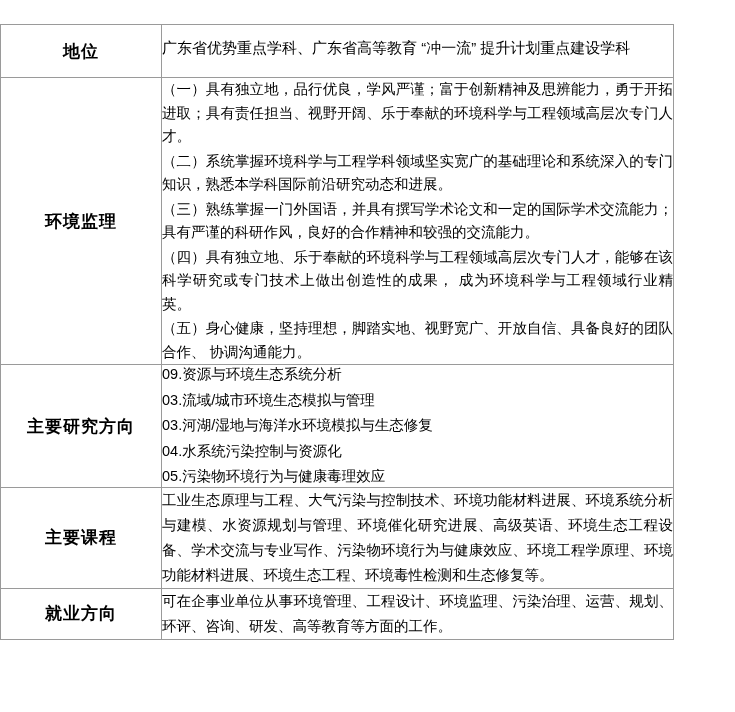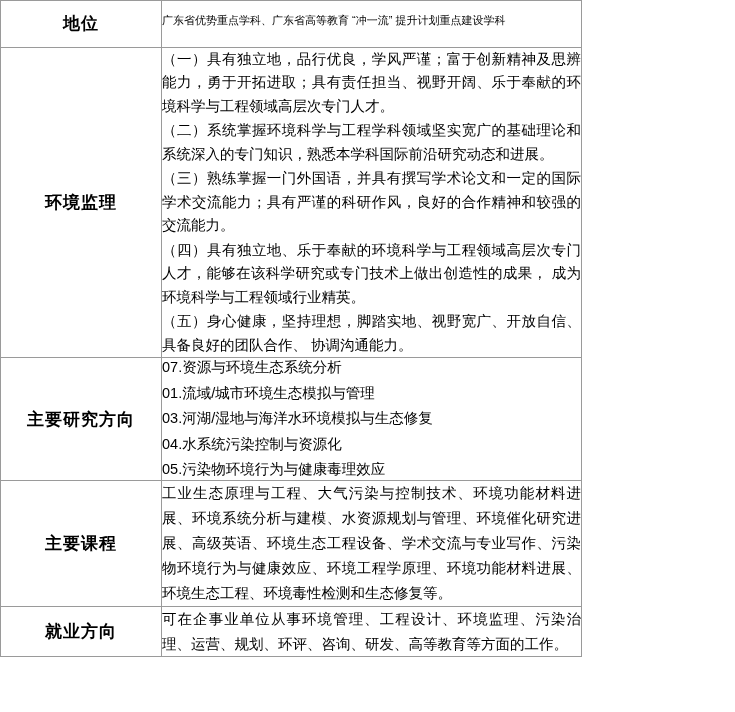--- a/index.html
+++ b/index.html
@@ -13,23 +13,24 @@
   }
   .page {
     width: 735px;
     height: 712px;
     box-sizing: border-box;
     background: #ffffff;
     overflow: hidden;
     position: relative;
   }
   table.info-table {
-    width: 582px;
+    width: 674px;
     border-collapse: collapse;
     table-layout: fixed;
+    margin-top: 24px;
   }
   table.info-table td {
     border: 1px solid #9a9a9a;
     vertical-align: middle;
     padding: 0;
   }
   td.label-cell {
     width: 160px;
     text-align: center;
     font-weight: bold;
@@ -38,21 +39,21 @@
     padding: 8px 4px;
   }
   td.content-cell {
     padding: 9px 12px 9px 14px;
     font-size: 14.5px;
     line-height: 1.62;
     text-align: justify;
     vertical-align: middle;
   }
   .row-status td.content-cell {
-    font-size: 11px;
+    font-size: 15px;
     padding-top: 11px;
     padding-bottom: 17px;
   }
   .para {
     margin: 0;
     text-indent: 0;
   }
   .goals .para {
     margin: 0 0 1px 0;
   }
@@ -96,22 +97,22 @@
             <p class="para">（四）具有独立地、乐于奉献的环境科学与工程领域高层次专门人才，能够在该科学研究或专门技术上做出创造性的成果， 成为环境科学与工程领域行业精英。</p>
             <p class="para">（五）身心健康，坚持理想，脚踏实地、视野宽广、开放自信、具备良好的团队合作、 协调沟通能力。</p>
           </div>
         </td>
       </tr>
 
       <tr class="row-research">
         <td class="label-cell">主要研究方向</td>
         <td class="content-cell">
           <div class="cell-block">
-            <p class="dir-line">07.资源与环境生态系统分析</p>
-            <p class="dir-line">01.流域/城市环境生态模拟与管理</p>
+            <p class="dir-line">09.资源与环境生态系统分析</p>
+            <p class="dir-line">03.流域/城市环境生态模拟与管理</p>
             <p class="dir-line">03.河湖/湿地与海洋水环境模拟与生态修复</p>
             <p class="dir-line">04.水系统污染控制与资源化</p>
             <p class="dir-line">05.污染物环境行为与健康毒理效应</p>
           </div>
         </td>
       </tr>
 
       <tr class="row-courses">
         <td class="label-cell">主要课程</td>
         <td class="content-cell courses">

